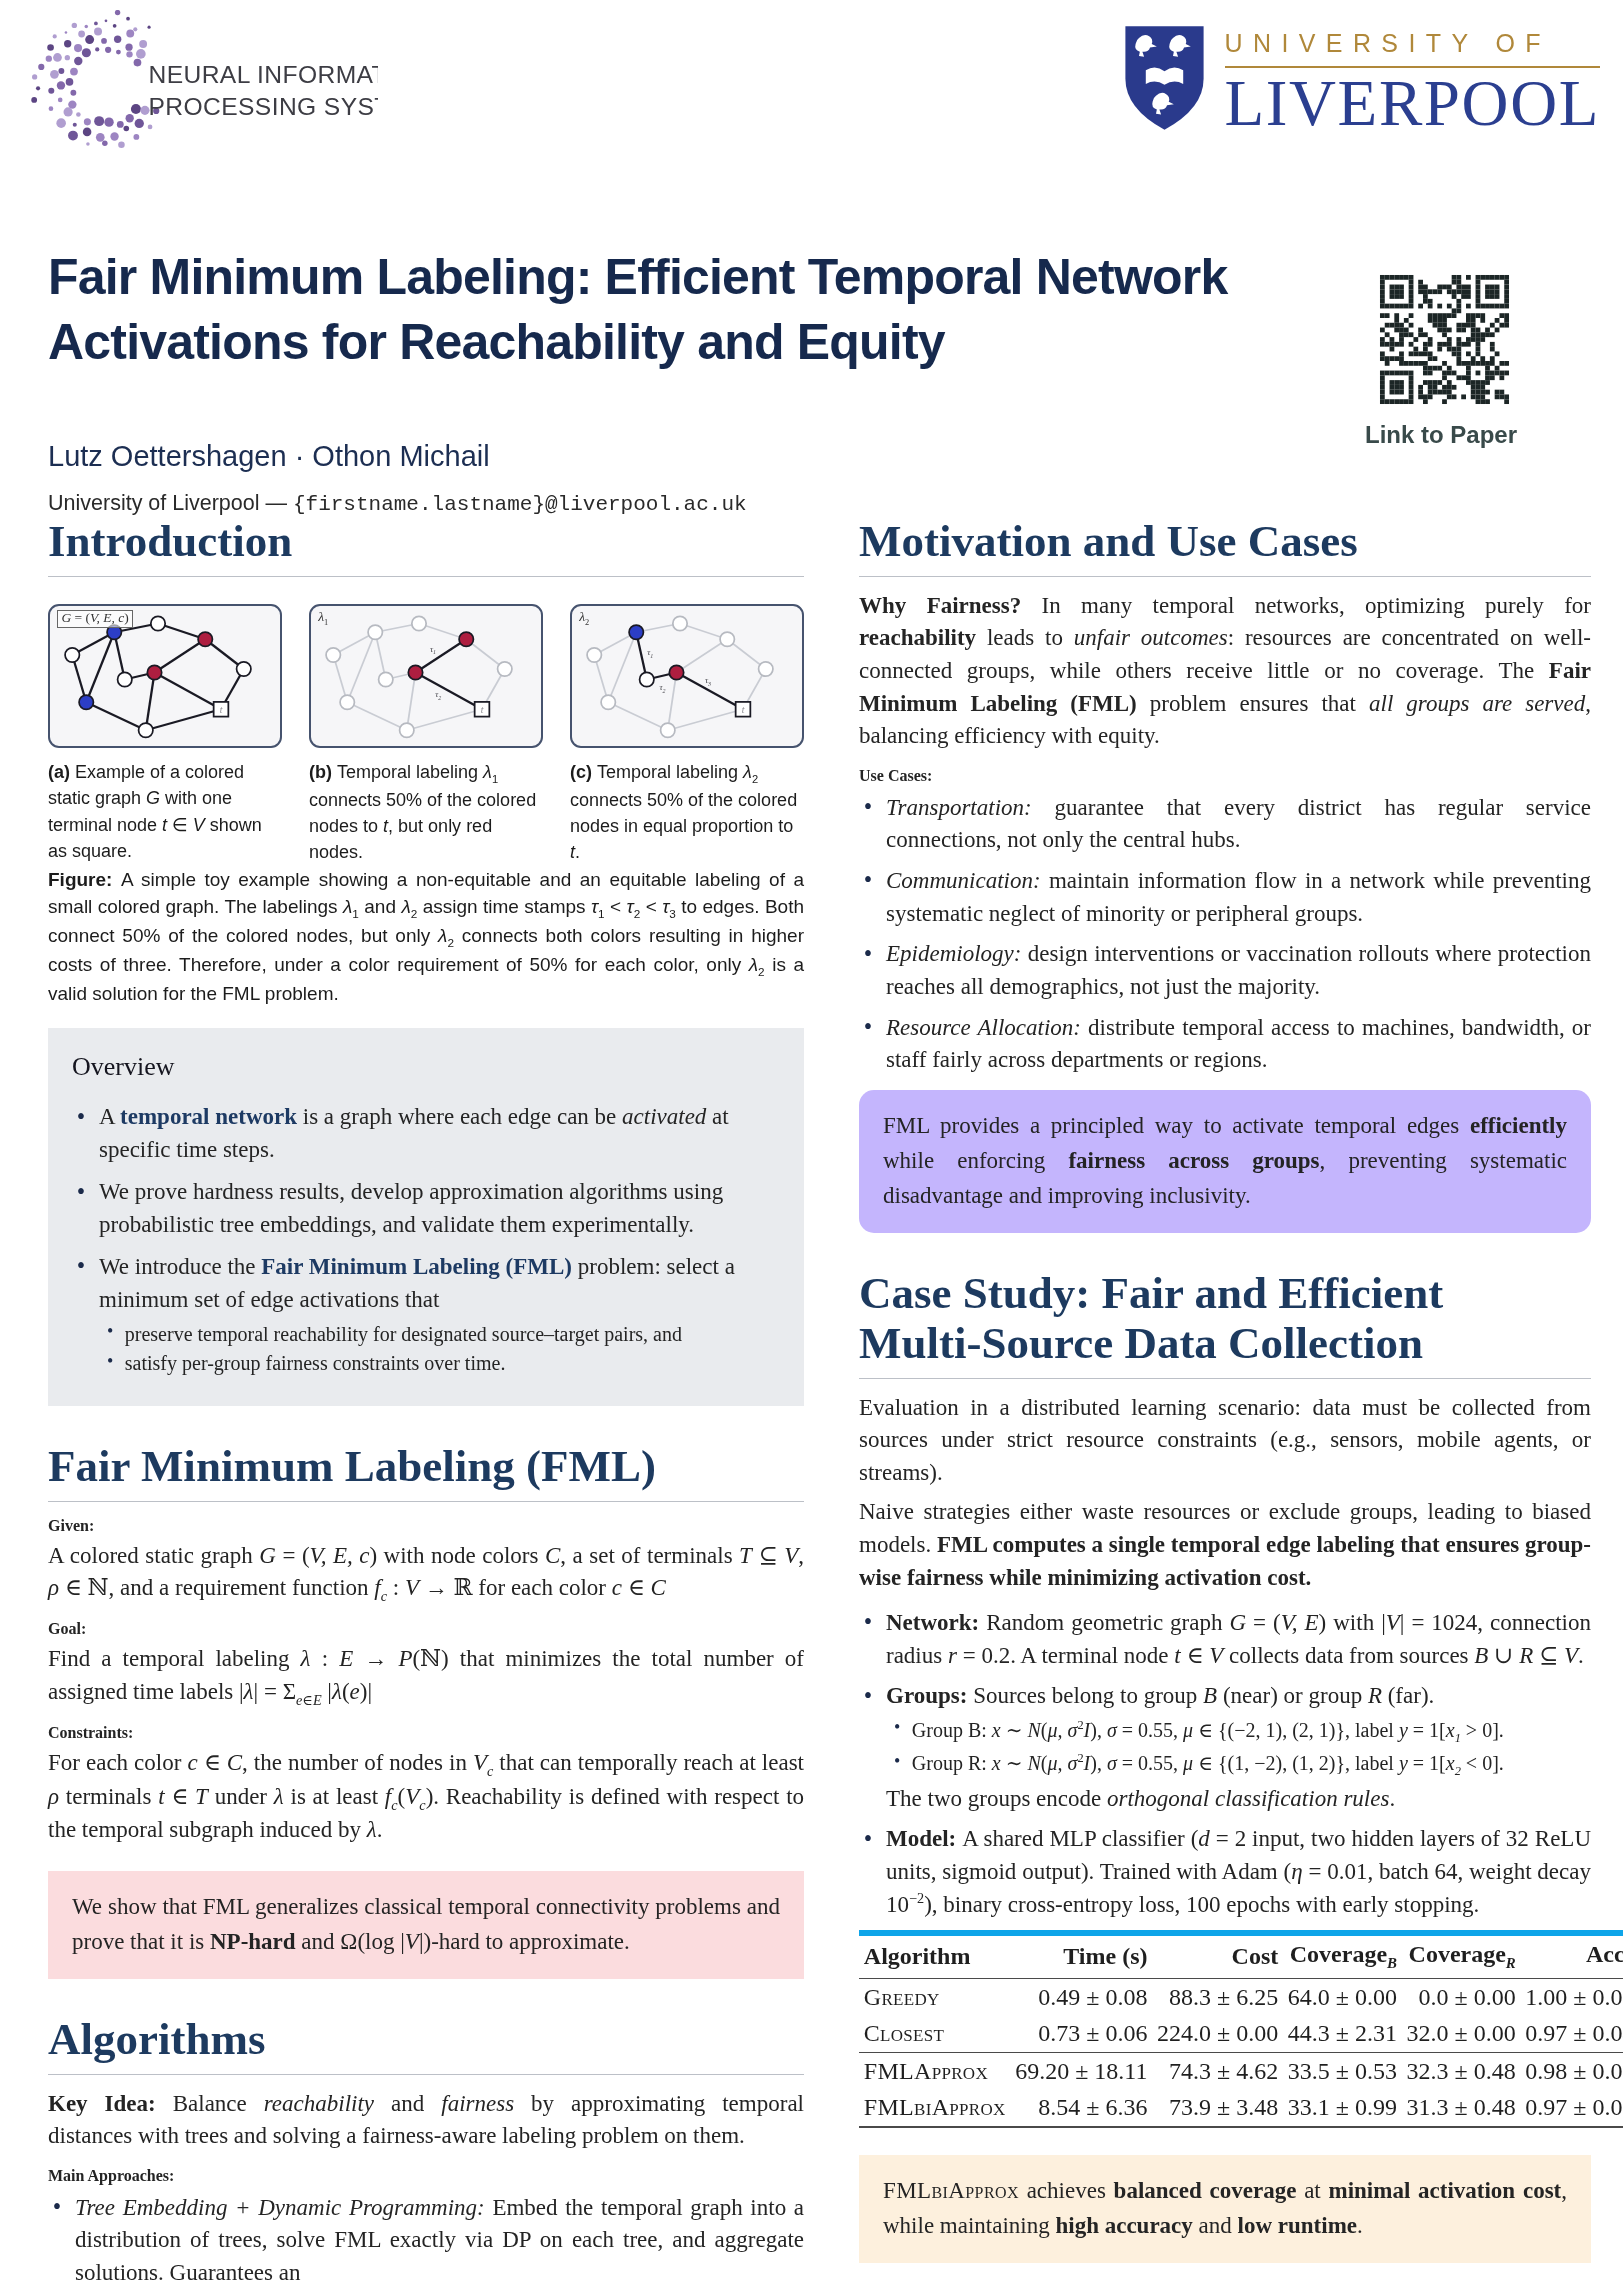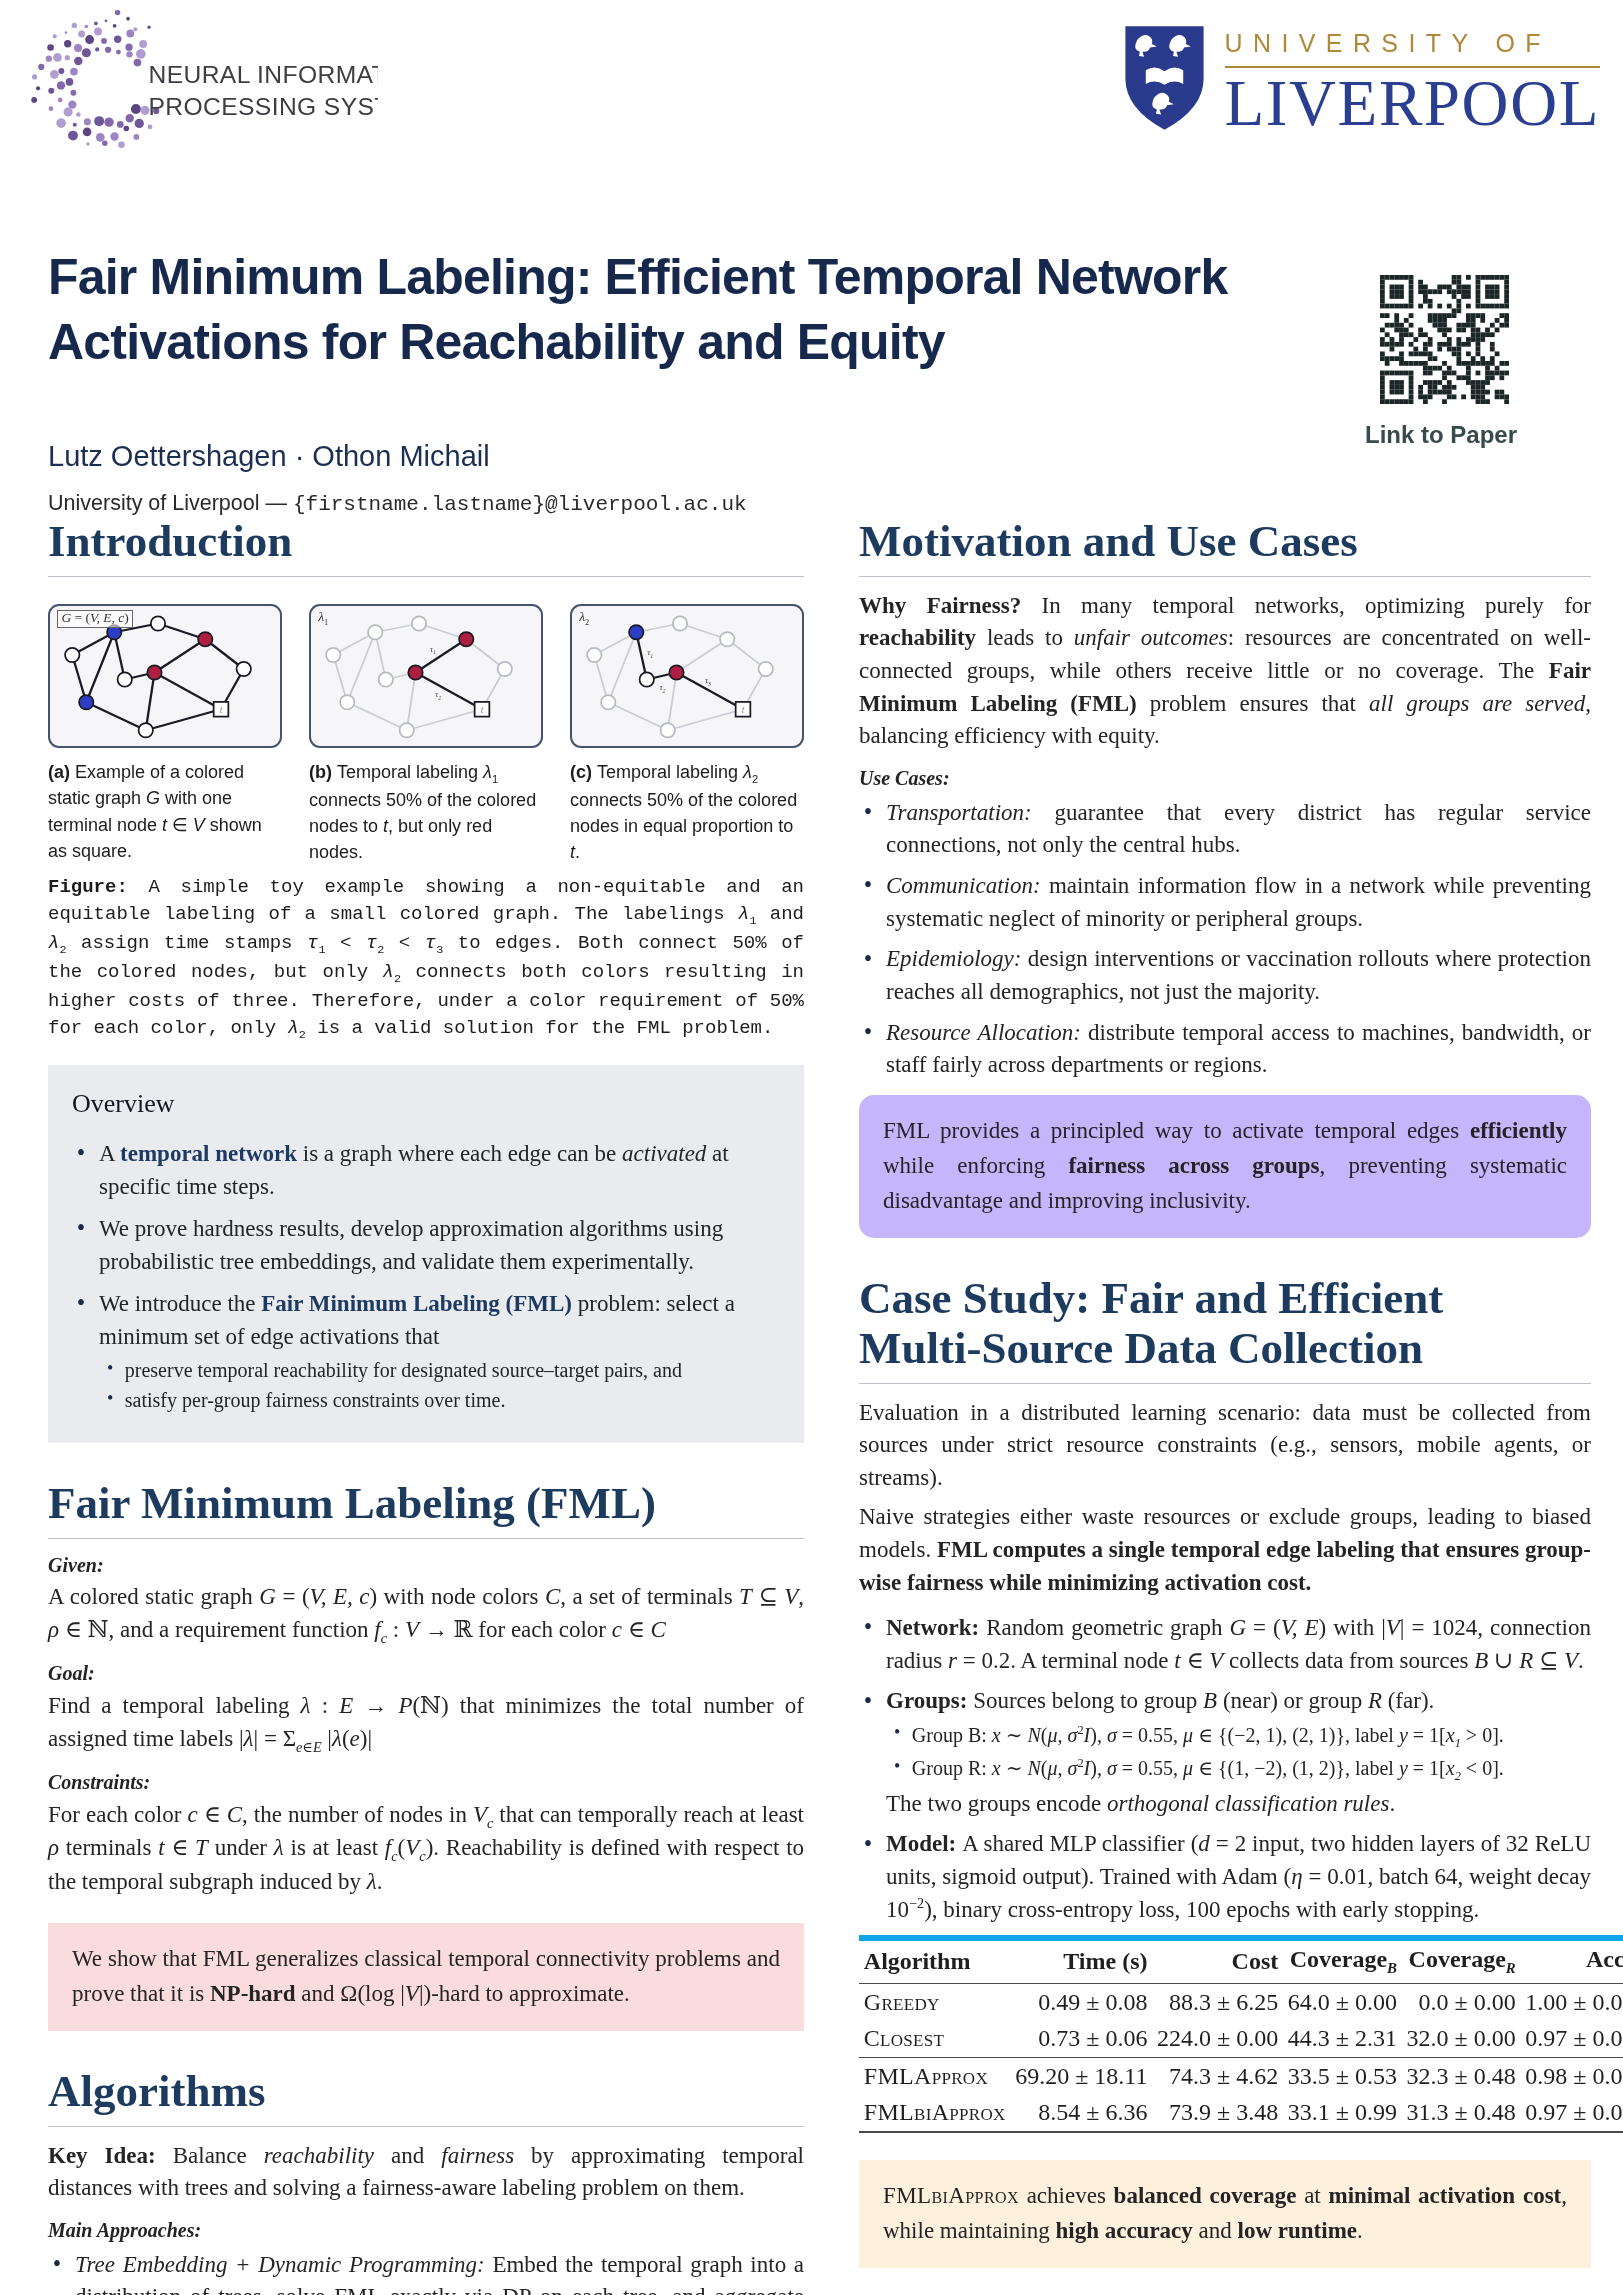--- a/index.html
+++ b/index.html
@@ -30,21 +30,21 @@
     font-weight:700;font-size:24px;color:#394a4a;white-space:nowrap;}
 
   
   #col-left{left:48px;top:516px;width:756px;}
   #col-right{left:859px;top:516px;width:732px;}
 
   h2.sec{margin:0;font-weight:700;color:#1d3a5f;font-size:45px;line-height:1.12;font-family:"Liberation Serif","DejaVu Serif",serif;}
   .rule{border:none;border-top:1.6px solid #bcc0c7;margin:9.6px 0 0 0;}
 
   .para{font-size:23px;line-height:1.42;text-align:justify;margin:0;}
-  .blabel{font-size:20px;font-weight:700;margin:14.3px 0 4.8px 0;font-style:italic;}
+  .blabel{font-size:16px;font-weight:700;margin:14.3px 0 4.8px 0;}
 
   
   ul.blt{list-style:none;margin:6.4px 0 0 0;padding:0;}
   ul.blt>li{position:relative;padding-left:27px;margin-bottom:8px;font-size:23px;line-height:1.42;text-align:justify;}
   ul.blt>li::before{content:"•";position:absolute;left:4.8px;top:-1.6px;color:#1b2a4a;font-size:1.05em;}
   ul.sub{list-style:none;margin:3.2px 0 1.6px 4.8px;padding:0;}
   ul.sub>li{position:relative;padding-left:21px;margin-bottom:1.6px;font-size:20px;line-height:1.42;text-align:left;}
   ul.sub>li::before{content:"•";position:absolute;left:3.2px;top:-0.8px;color:#1b2a4a;font-size:.9em;}
 
   
@@ -65,21 +65,21 @@
   sub.si,sup.si{font-style:italic;}
 
   
   #fig-row{display:flex;gap:27px;margin-top:27px;}
   .panel{flex:1;position:relative;height:140px;background:#f6f6f8;border:2px solid #46536e;border-radius:11px;overflow:hidden;}
   .panel svg{width:100%;height:100%;display:block;}
   .panel-corner{position:absolute;top:4px;left:7.2px;font-size:13.5px;color:#333;line-height:1.1;}
   .panel-corner.boxed{border:0.8px solid #666;padding:0 3.2px 0.8px 3.2px;background:rgba(255,255,255,.6);}
   #cap-row{display:flex;gap:27px;margin-top:11px;}
   .pcap{flex:1;font-family:"Liberation Sans","DejaVu Sans",sans-serif;font-size:18px;line-height:1.46;color:#1c1c1c;}
-  #fig-caption{margin-top:8px;font-family:Liberation Mono, monospace;font-size:19px;line-height:1.45;color:#1c1c1c;text-align:justify;}
+  #fig-caption{margin-top:0;font-family:Liberation Sans, sans-serif;font-size:19px;line-height:1.45;color:#1c1c1c;text-align:justify;}
   .elabel{font-family:"Liberation Serif","DejaVu Serif",serif;font-style:italic;font-size:5px;fill:#4c4c52;text-anchor:middle;}
   .tlabel{font-family:"Liberation Serif","DejaVu Serif",serif;font-style:italic;font-size:5.6px;fill:#8a8a90;text-anchor:middle;}
 
   
   table.results{width:100%;border-collapse:collapse;margin-top:1px;font-size:24px;color:#1f1f1f;
     border-top:6px solid #0ea5e9;border-bottom:2px solid #4a4a4a;}
   table.results th{font-weight:600;padding:5.6px 4.8px;border-bottom:1.6px solid #4a4a4a;white-space:nowrap;}
   table.results td{padding:4.8px 4.8px;white-space:nowrap;}
   table.results th:first-child{text-align:left;}
   table.results th:not(:first-child){text-align:right;}

